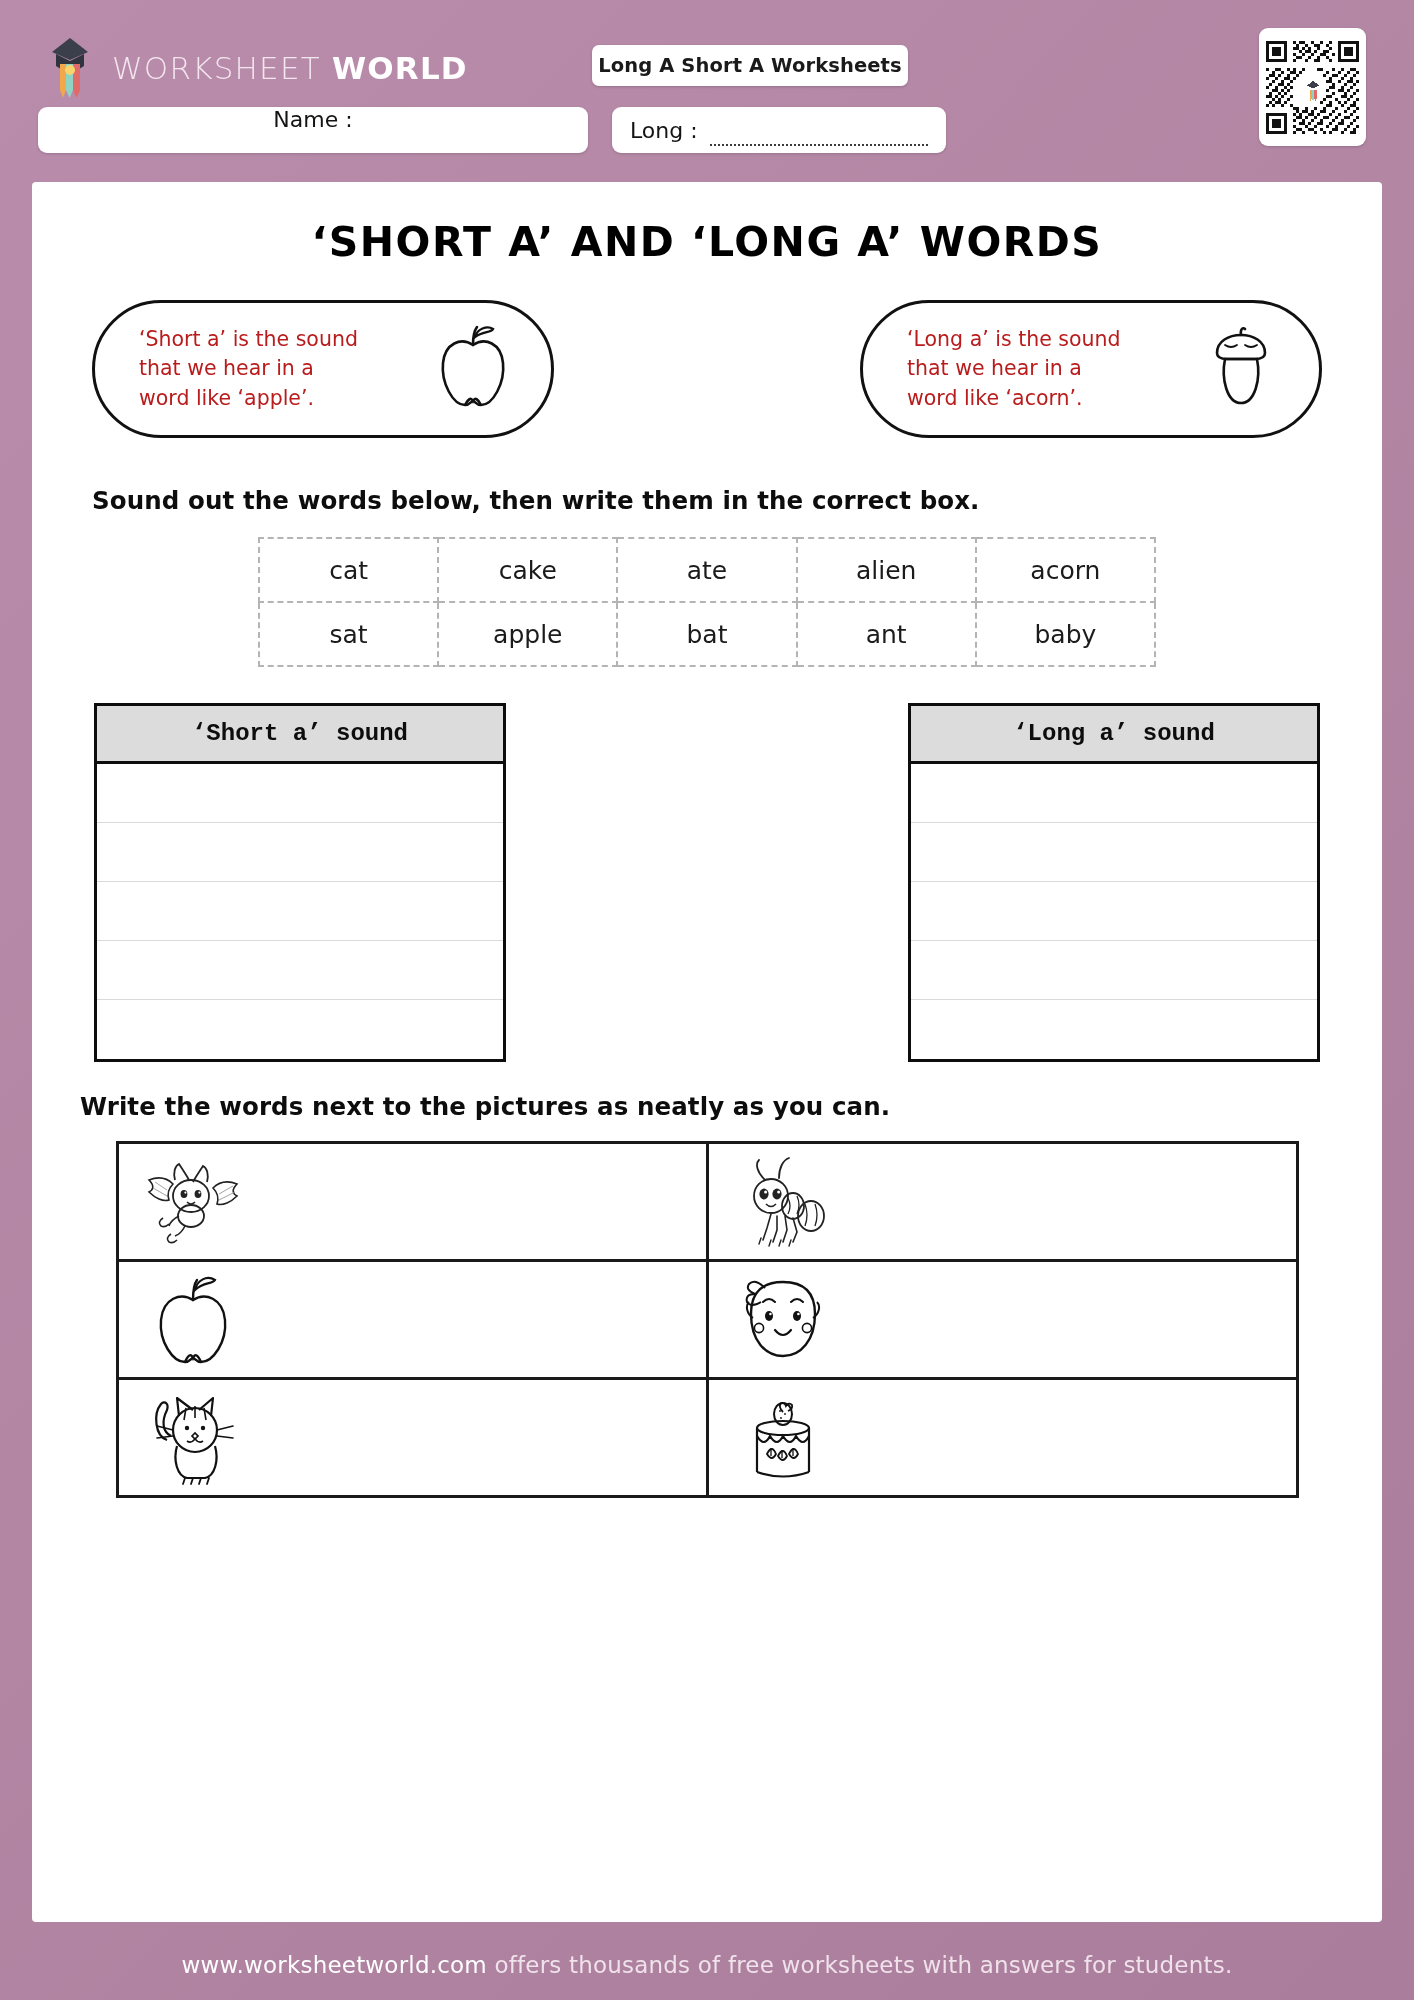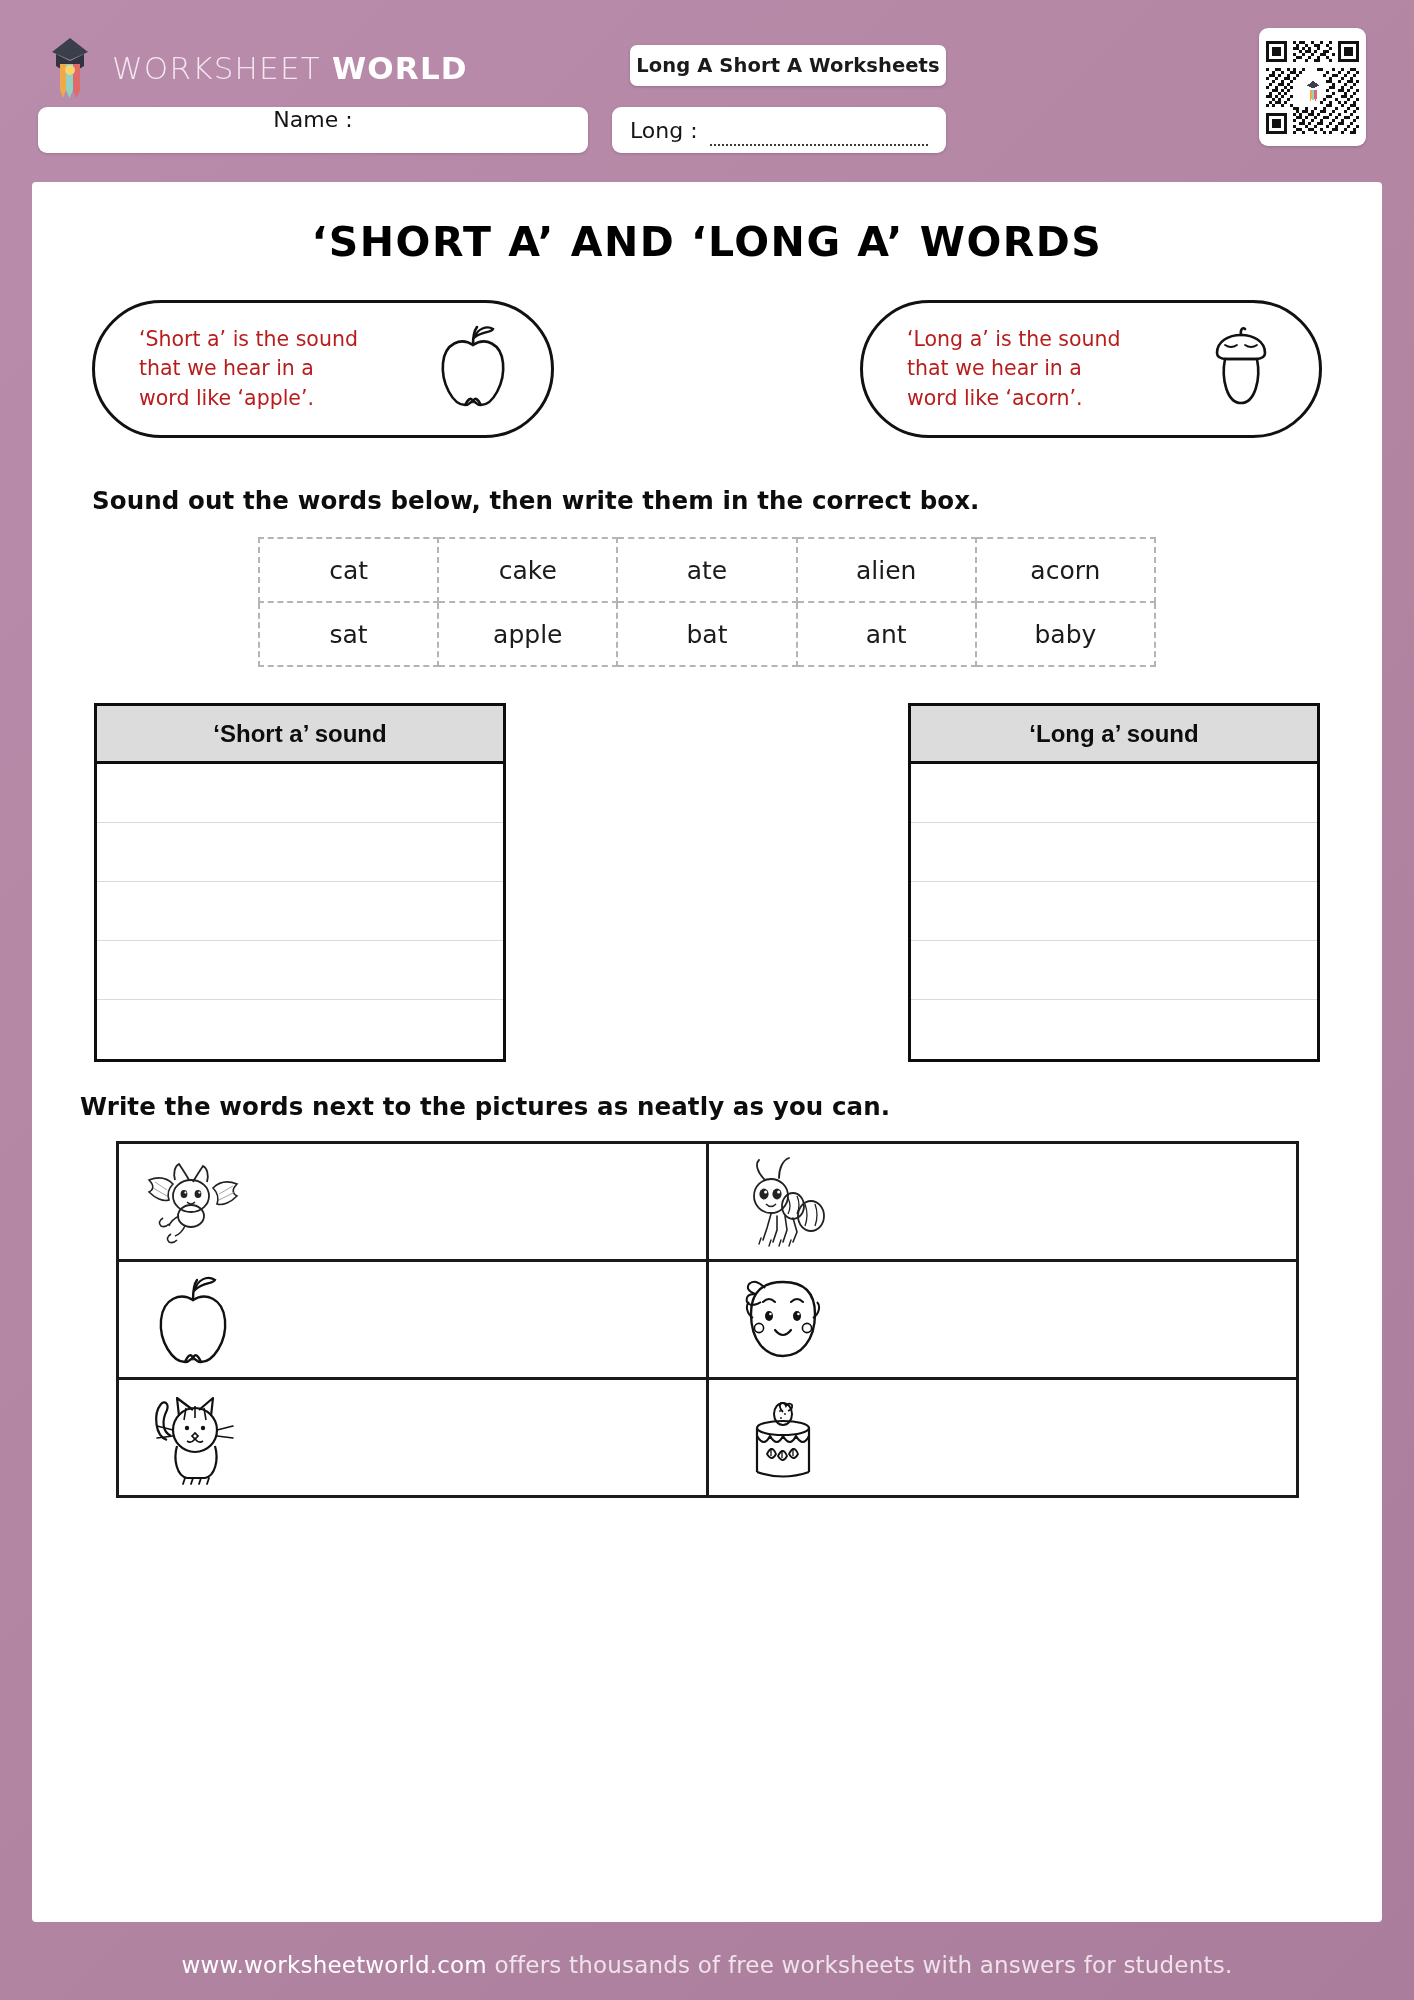--- a/index.html
+++ b/index.html
@@ -31,21 +31,21 @@
     font-family: "DejaVu Sans", sans-serif;
     font-size: 31px;
     letter-spacing: 1.2px;
     color: #f3e6ee;
     font-weight: 300;
   }
   .brand-text b { font-weight: 700; color: #ffffff; }
 
   .topic-pill {
     position: absolute;
-    left: 630px; top: 45px;
+    left: 592px; top: 45px;
     width: 316px; height: 41px;
     background: #fff;
     border-radius: 7px;
     display: flex; align-items: center; justify-content: center;
     box-shadow: 0 1px 3px rgba(0,0,0,.18);
   }
   .topic-pill span {
     font-family: "DejaVu Sans", sans-serif;
     font-weight: 700;
     font-size: 19.5px;
@@ -182,21 +182,21 @@
   }
   .sortbox {
     width: 412px;
     border: 3px solid #0d0d0d;
   }
   .sortbox-head {
     background: #dcdcdc;
     border-bottom: 3px solid #0d0d0d;
     height: 58px;
     display: flex; align-items: center; justify-content: center;
-    font-family: Liberation Sans, sans-serif;
+    font-family: Liberation Mono, monospace;
     font-weight: 700;
     font-size: 24px;
     color: #0d0d0d;
   }
   .sortbox-body { height: 295px; padding: 0; }
   .sortline {
     height: 59px;
     border-bottom: 1.5px solid #dadada;
   }
   .sortline:last-child { border-bottom: none; }

